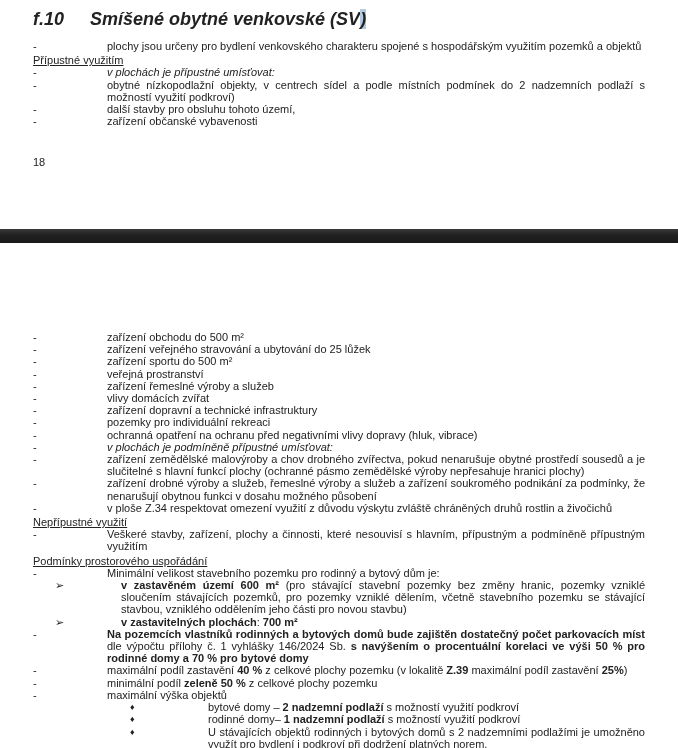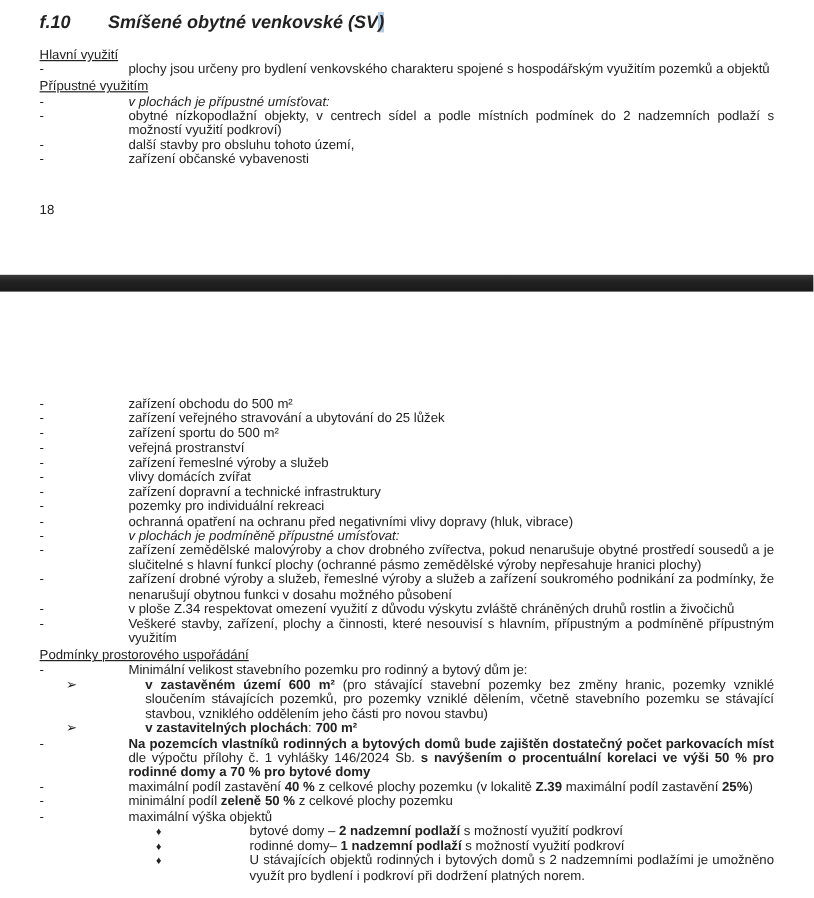--- a/index.html
+++ b/index.html
@@ -29,21 +29,21 @@
   .page2 { height: 505px; padding-top: 88px; }
   .pagebreak {
     height: 14px;
     width: 678px;
     background: linear-gradient(180deg, #3a3a3a 0%, #222222 40%, #191919 100%);
   }
   .title-row {
     display: flex;
     font-weight: bold;
     font-style: italic;
-    font-size: 15px;
+    font-size: 18px;
     line-height: 20px;
     margin-bottom: 11px;
   }
   .title-number { width: 57px; flex: none; }
   .hl { background: #b3cbe0; }
   .sec-heading {
     text-decoration: underline;
     margin-top: 2px;
   }
   .li { display: flex; }
@@ -65,21 +65,20 @@
 <body>
 
 <div class="doc">
 
   <div class="page page1">
     <div class="title-row">
       <span class="title-number">f.10</span>
       <span><span>Smíšené obytné venkovské (SV</span><span class="hl">)</span></span>
     </div>
     <div id="p1-sections">
-        <div class="sec-heading">Hlavní využití</div>
         <div class="li lvl1">
           <span class="marker">-</span>
           <span class="content"><span class="">plochy jsou určeny pro bydlení venkovského charakteru spojené s hospodářským využitím pozemků a objektů</span></span>
         </div>
         <div class="sec-heading">Přípustné využitím</div>
         <div class="li lvl1">
           <span class="marker">-</span>
           <span class="content"><span class="i">v plochách je přípustné umísťovat:</span></span>
         </div>
         <div class="li lvl1">
@@ -147,20 +146,21 @@
           <span class="content"><span class="">zařízení zemědělské malovýroby a chov drobného zvířectva, pokud nenarušuje obytné prostředí sousedů a je slučitelné s hlavní funkcí plochy (ochranné pásmo zemědělské výroby nepřesahuje hranici plochy)</span></span>
         </div>
         <div class="li lvl1">
           <span class="marker">-</span>
           <span class="content"><span class="">zařízení drobné výroby a služeb, řemeslné výroby a služeb a zařízení soukromého podnikání za podmínky, že nenarušují obytnou funkci v dosahu možného působení</span></span>
         </div>
         <div class="li lvl1">
           <span class="marker">-</span>
           <span class="content"><span class="">v ploše Z.34 respektovat omezení využití z důvodu výskytu zvláště chráněných druhů rostlin a živočichů</span></span>
         </div>
+        <div class="sec-heading">Nepřípustné využití</div>
         <div class="li lvl1">
           <span class="marker">-</span>
           <span class="content"><span class="">Veškeré stavby, zařízení, plochy a činnosti, které nesouvisí s hlavním, přípustným a podmíněně přípustným využitím</span></span>
         </div>
         <div class="sec-heading">Podmínky prostorového uspořádání</div>
         <div class="li lvl1">
           <span class="marker">-</span>
           <span class="content"><span class="">Minimální velikost stavebního pozemku pro rodinný a bytový dům je:</span></span>
         </div>
         <div class="li lvl2">

